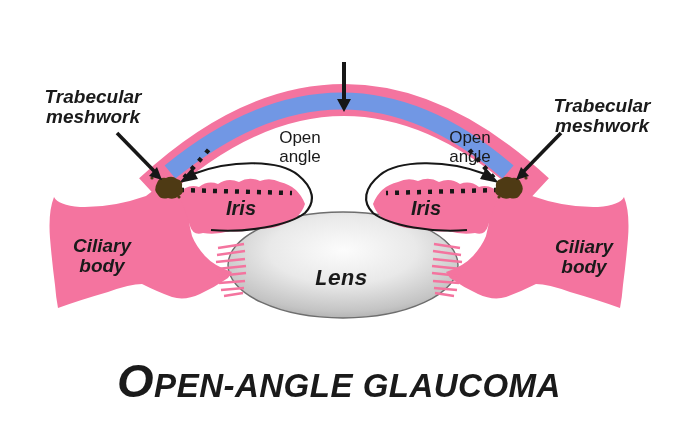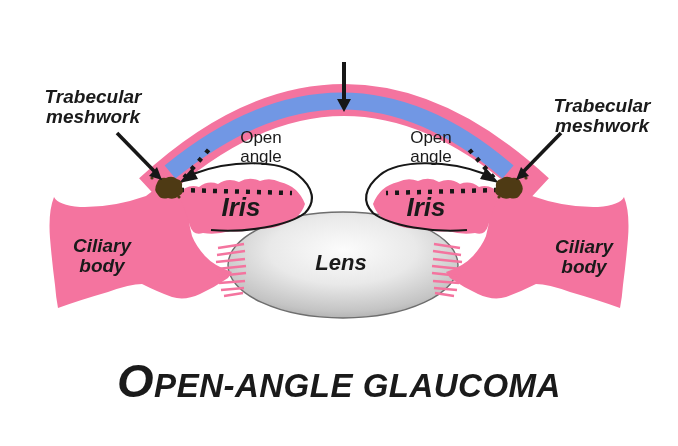--- a/index.html
+++ b/index.html
@@ -17,22 +17,22 @@
     color:var(--text-black,#1a1a1a);
     text-align:center;
     white-space:pre-line;
     line-height:1.04;
     font-weight:bold;
     font-style:italic;
     user-select:none;
   }
   .lbl-cornea{font-size:21px;}
   .lbl-trabecular{font-size:19px;}
-  .lbl-openangle{font-size:17px;font-weight:normal;font-style:normal;line-height:1.1;}
-  .lbl-iris{font-size:26px;}
+  .lbl-openangle{font-size:17px;font-weight:normal;font-style:normal;line-height:1.1;margin-left:39px;}
+  .lbl-iris{font-size:20px;}
   .lbl-lens{font-size:22px;}
   .lbl-ciliary{font-size:19px;}
   .title{
     position:absolute;left:50%;top:380px;
     transform:translate(-50%,-50%);
     display:flex;align-items:baseline;
     color:var(--text-black,#1a1a1a);
     font-weight:bold;font-style:italic;
     letter-spacing:.5px;white-space:nowrap;
     user-select:none;
@@ -121,21 +121,21 @@
   <div class="lbl lbl-openangle" style="left:261px;top:148px;">Open
 angle</div>
 
   <div class="lbl lbl-openangle" style="left:431px;top:148px;">Open
 angle</div>
 
   <div class="lbl lbl-iris" style="left:241px;top:208px;">Iris</div>
 
   <div class="lbl lbl-iris" style="left:426px;top:208px;">Iris</div>
 
-  <div class="lbl lbl-lens" style="left:341px;top:263px;">Lens</div>
+  <div class="lbl lbl-lens" style="left:341px;top:280px;font-family:Liberation Mono, monospace;">Lens</div>
 
   <div class="lbl lbl-ciliary" style="left:102px;top:256px;">Ciliary
 body</div>
 
   <div class="lbl lbl-ciliary" style="left:584px;top:257px;">Ciliary
 body</div>
 
   <div class="title">
     <span class="initial">O</span>
       <span class="rest">PEN-ANGLE GLAUCOMA</span>

